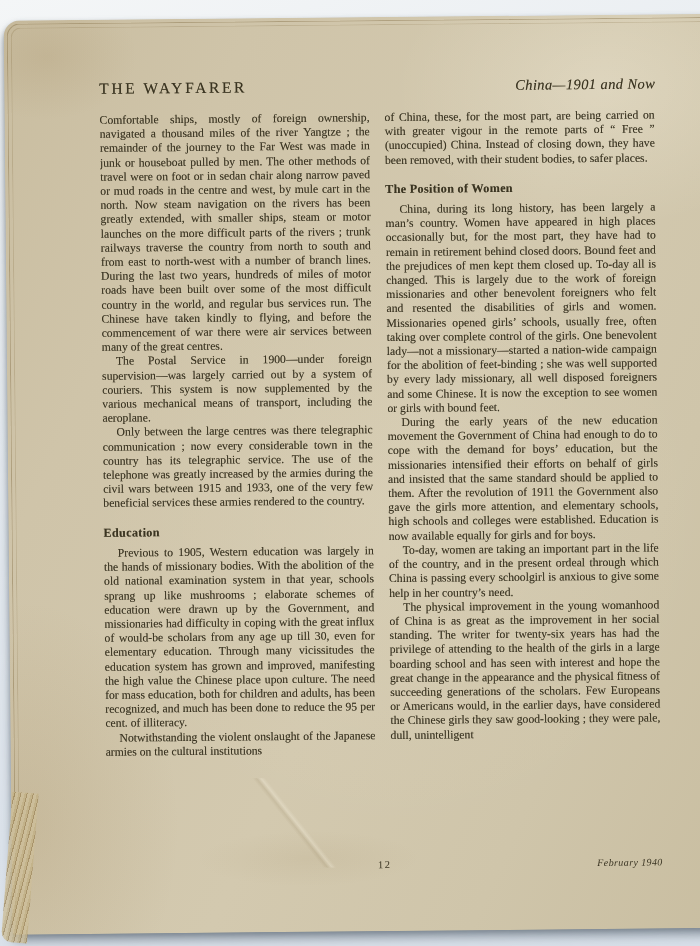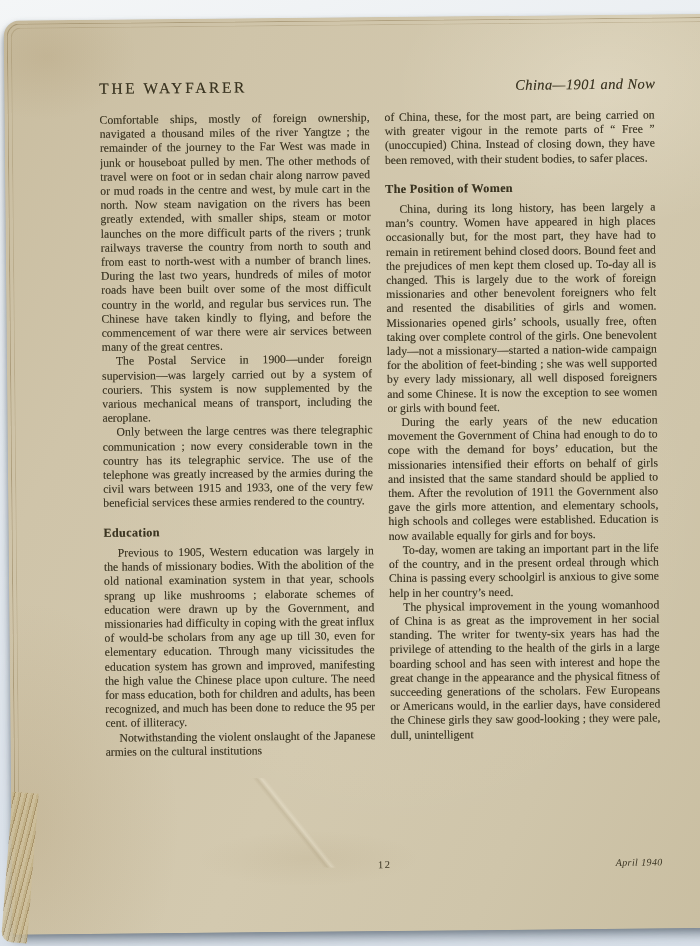--- a/index.html
+++ b/index.html
@@ -103,17 +103,17 @@
         <p>China, during its long history, has been largely a man’s country. Women have appeared in high places occasionally but, for the most part, they have had to remain in retirement behind closed doors. Bound feet and the prejudices of men kept them closed up. To-day all is changed. This is largely due to the work of foreign missionaries and other benevolent foreigners who felt and resented the disabilities of girls and women. Missionaries opened girls’ schools, usually free, often taking over complete control of the girls. One benevolent lady—not a missionary—started a nation-wide campaign for the abolition of feet-binding ; she was well supported by every lady missionary, all well disposed foreigners and some Chinese. It is now the exception to see women or girls with bound feet.</p>
         <p>During the early years of the new education movement the Government of China had enough to do to cope with the demand for boys’ education, but the missionaries intensified their efforts on behalf of girls and insisted that the same standard should be applied to them. After the revolution of 1911 the Government also gave the girls more attention, and elementary schools, high schools and colleges were established. Education is now available equally for girls and for boys.</p>
         <p>To-day, women are taking an important part in the life of the country, and in the present ordeal through which China is passing every schoolgirl is anxious to give some help in her country’s need.</p>
         <p>The physical improvement in the young womanhood of China is as great as the improvement in her social standing. The writer for twenty-six years has had the privilege of attending to the health of the girls in a large boarding school and has seen with interest and hope the great change in the appearance and the physical fitness of succeeding generations of the scholars. Few Europeans or Americans would, in the earlier days, have considered the Chinese girls they saw good-looking ; they were pale, dull, unintelligent</p>
       </div>
 
     </div>
 
     <div class="footer">
       <span class="page-number">12</span>
-      <span class="issue-date">April 1940</span>
+      <span class="issue-date">February 1940</span>
     </div>
 
   </div>
 </div>
 
 </body></html>

